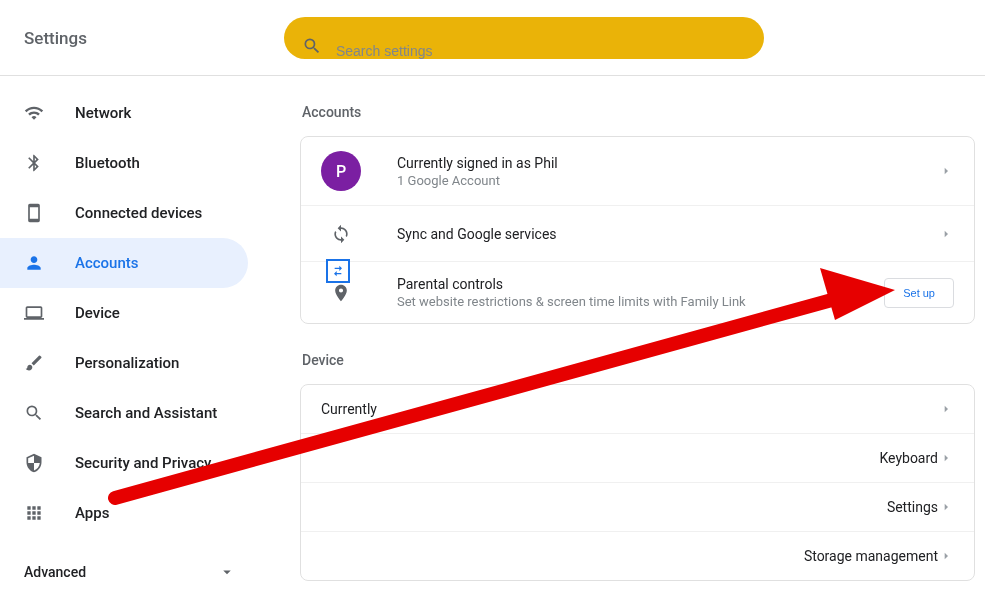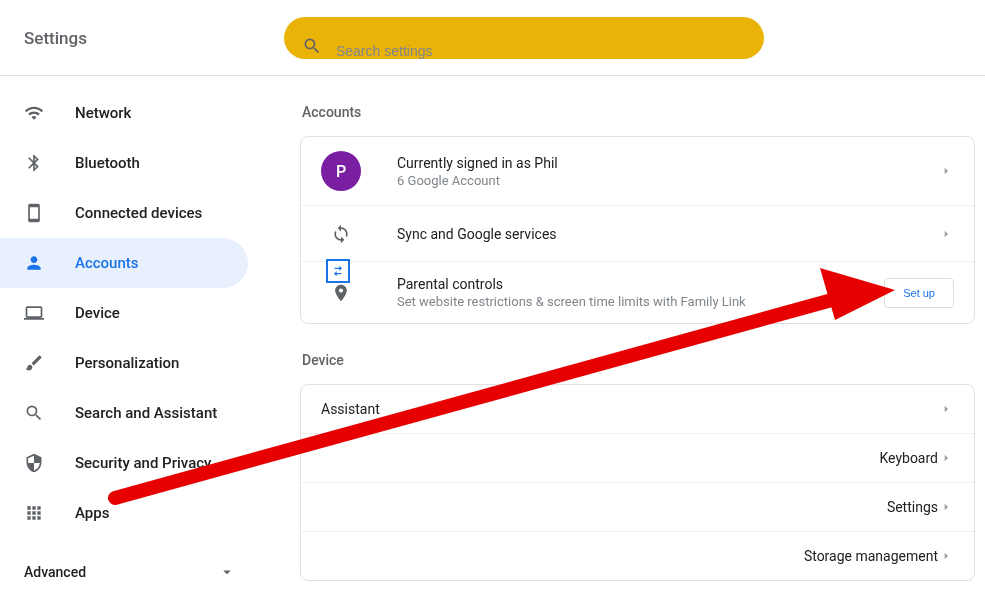--- a/index.html
+++ b/index.html
@@ -279,21 +279,21 @@
   <div class="main">
     <div class="section-title">Accounts</div>
 
     <div class="card">
       <div class="row">
         <div class="icon-slot">
           <div class="avatar">P</div>
         </div>
         <div class="row-text">
           <div class="row-primary">Currently signed in as Phil</div>
-          <div class="row-secondary">6 Google Account</div>
+          <div class="row-secondary">1 Google Account</div>
         </div>
         <svg class="chevron" viewBox="0 0 24 24">
             <path d="M10 17l5-5-5-5v10z"></path>
           </svg>
       </div>
 
       <div class="row">
         <div class="icon-slot">
           <svg viewBox="0 0 24 24">
               <path d="M12 4V1L8 5l4 4V6c3.31 0 6 2.69 6 6 0 .79-.15 1.56-.44 2.25l1.46 1.46A7.93 7.93 0 0020 12c0-4.42-3.58-8-8-8zm0 14c-3.31 0-6-2.69-6-6 0-.79.15-1.56.44-2.25L4.98 8.29A7.93 7.93 0 004 12c0 4.42 3.58 8 8 8v3l4-4-4-4v3z"></path>
@@ -318,21 +318,21 @@
           <div class="row-secondary">Set website restrictions &amp; screen time limits with Family Link</div>
         </div>
         <button class="setup-btn">Set up</button>
       </div>
     </div>
 
     <div class="section-title">Device</div>
 
     <div class="card">
       <div class="device-row">
-        <span>Assistant</span>
+        <span>Currently</span>
         <svg class="chevron" viewBox="0 0 24 24">
             <path d="M10 17l5-5-5-5v10z"></path>
           </svg>
       </div>
       <div class="device-row">
         <span>Keyboard</span>
         <svg class="chevron" viewBox="0 0 24 24">
             <path d="M10 17l5-5-5-5v10z"></path>
           </svg>
       </div>

